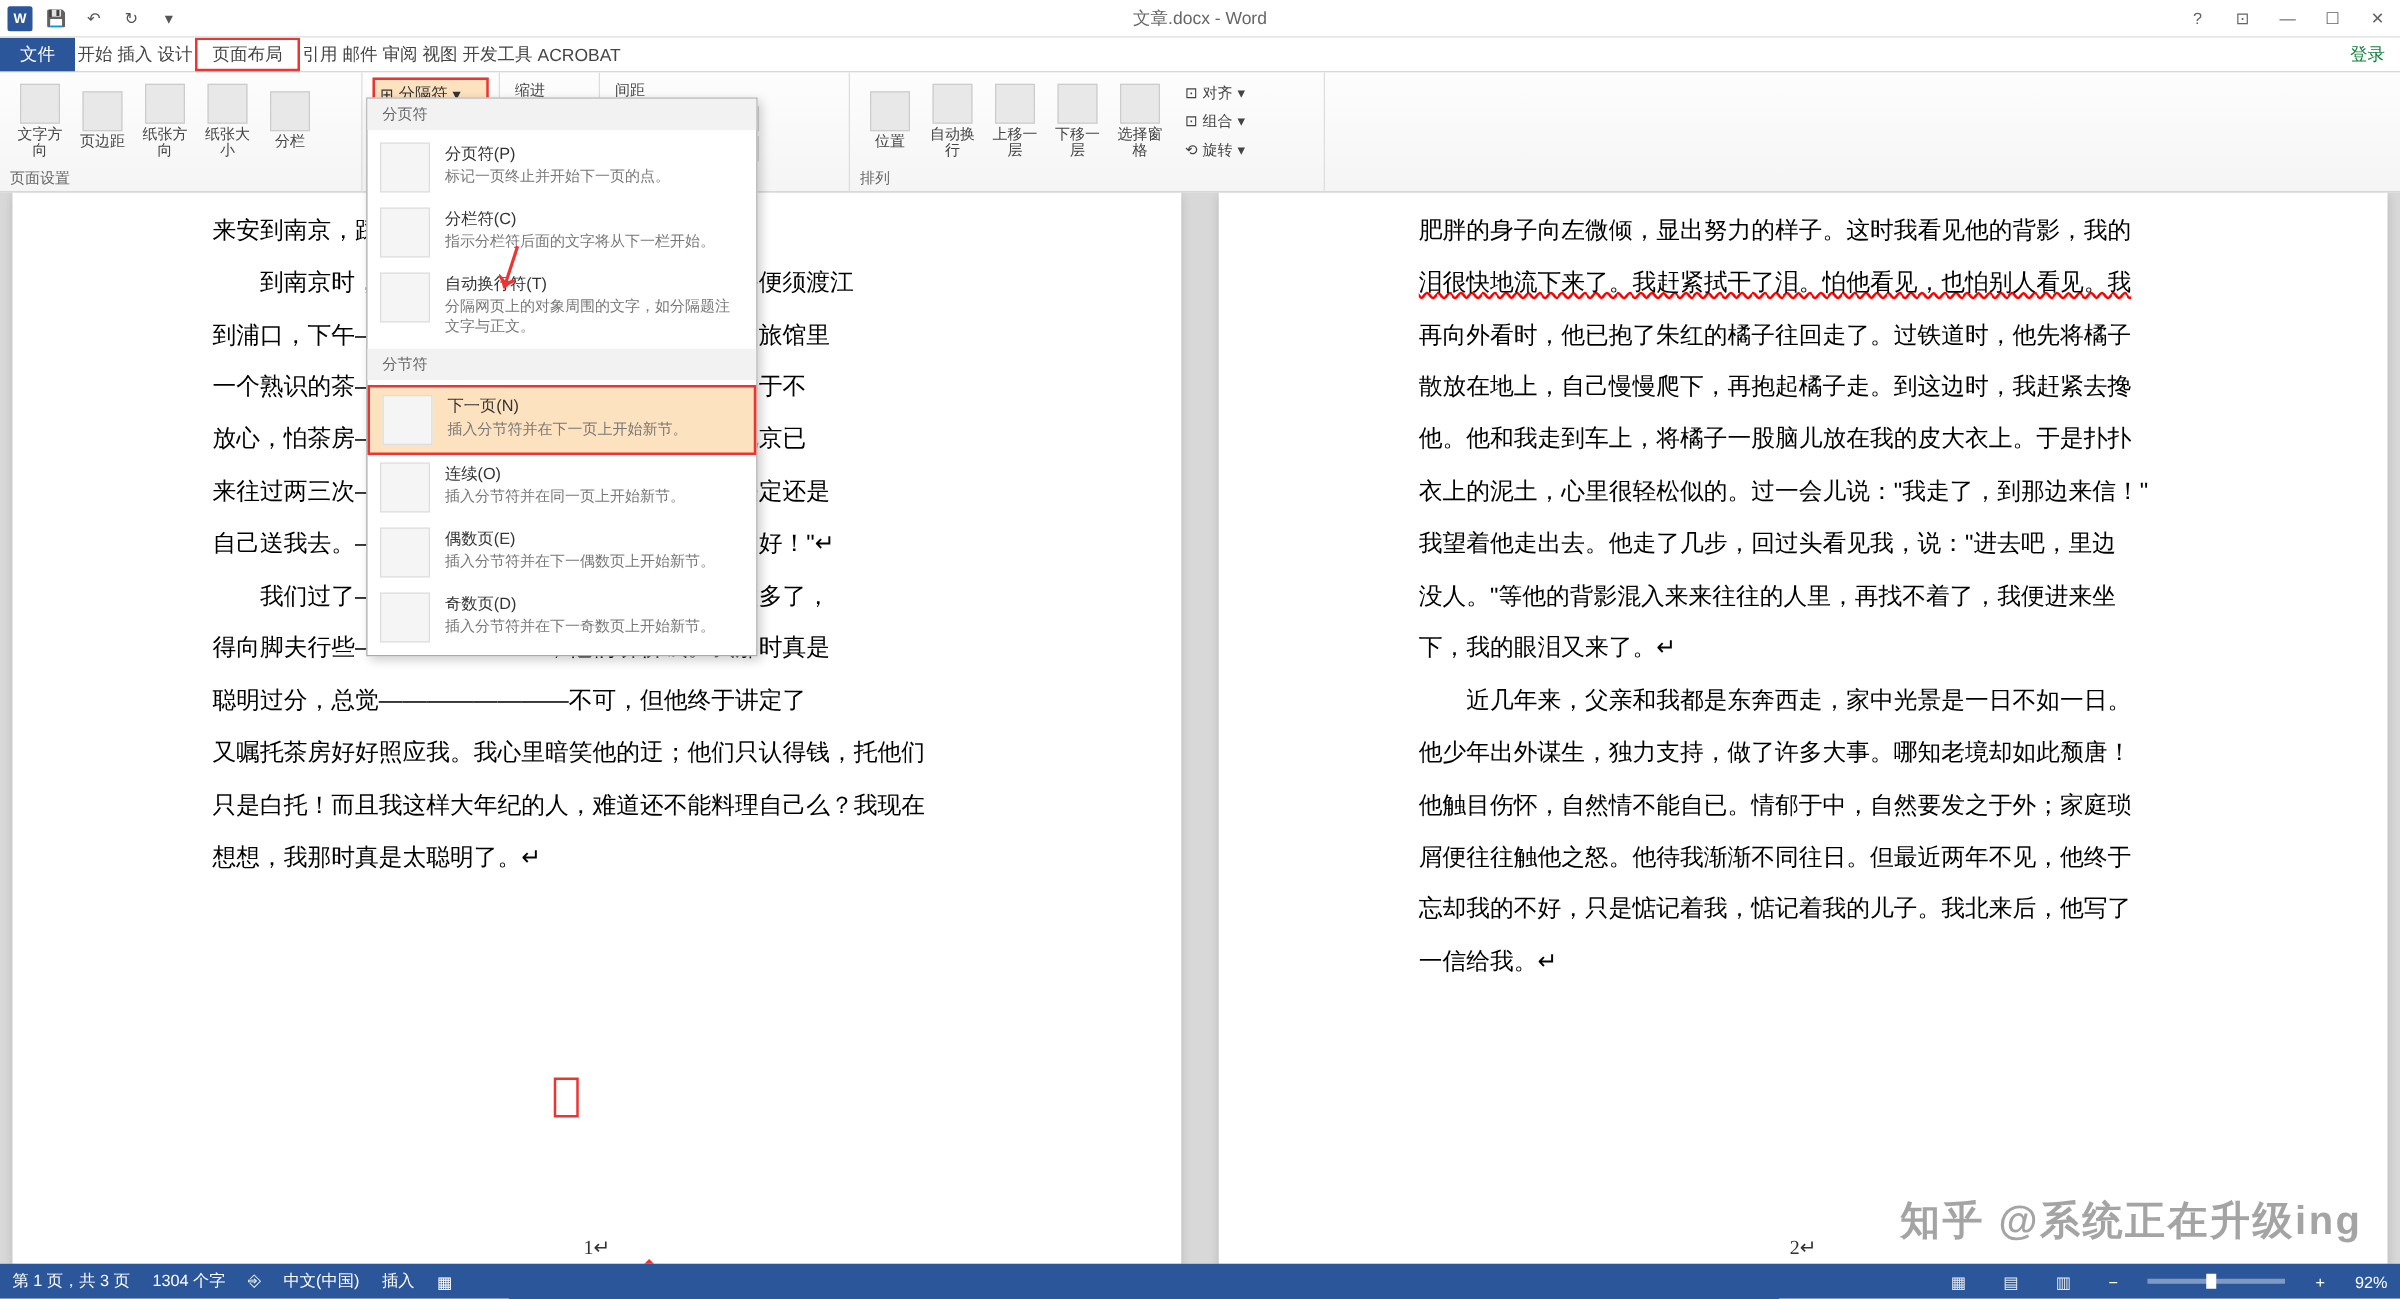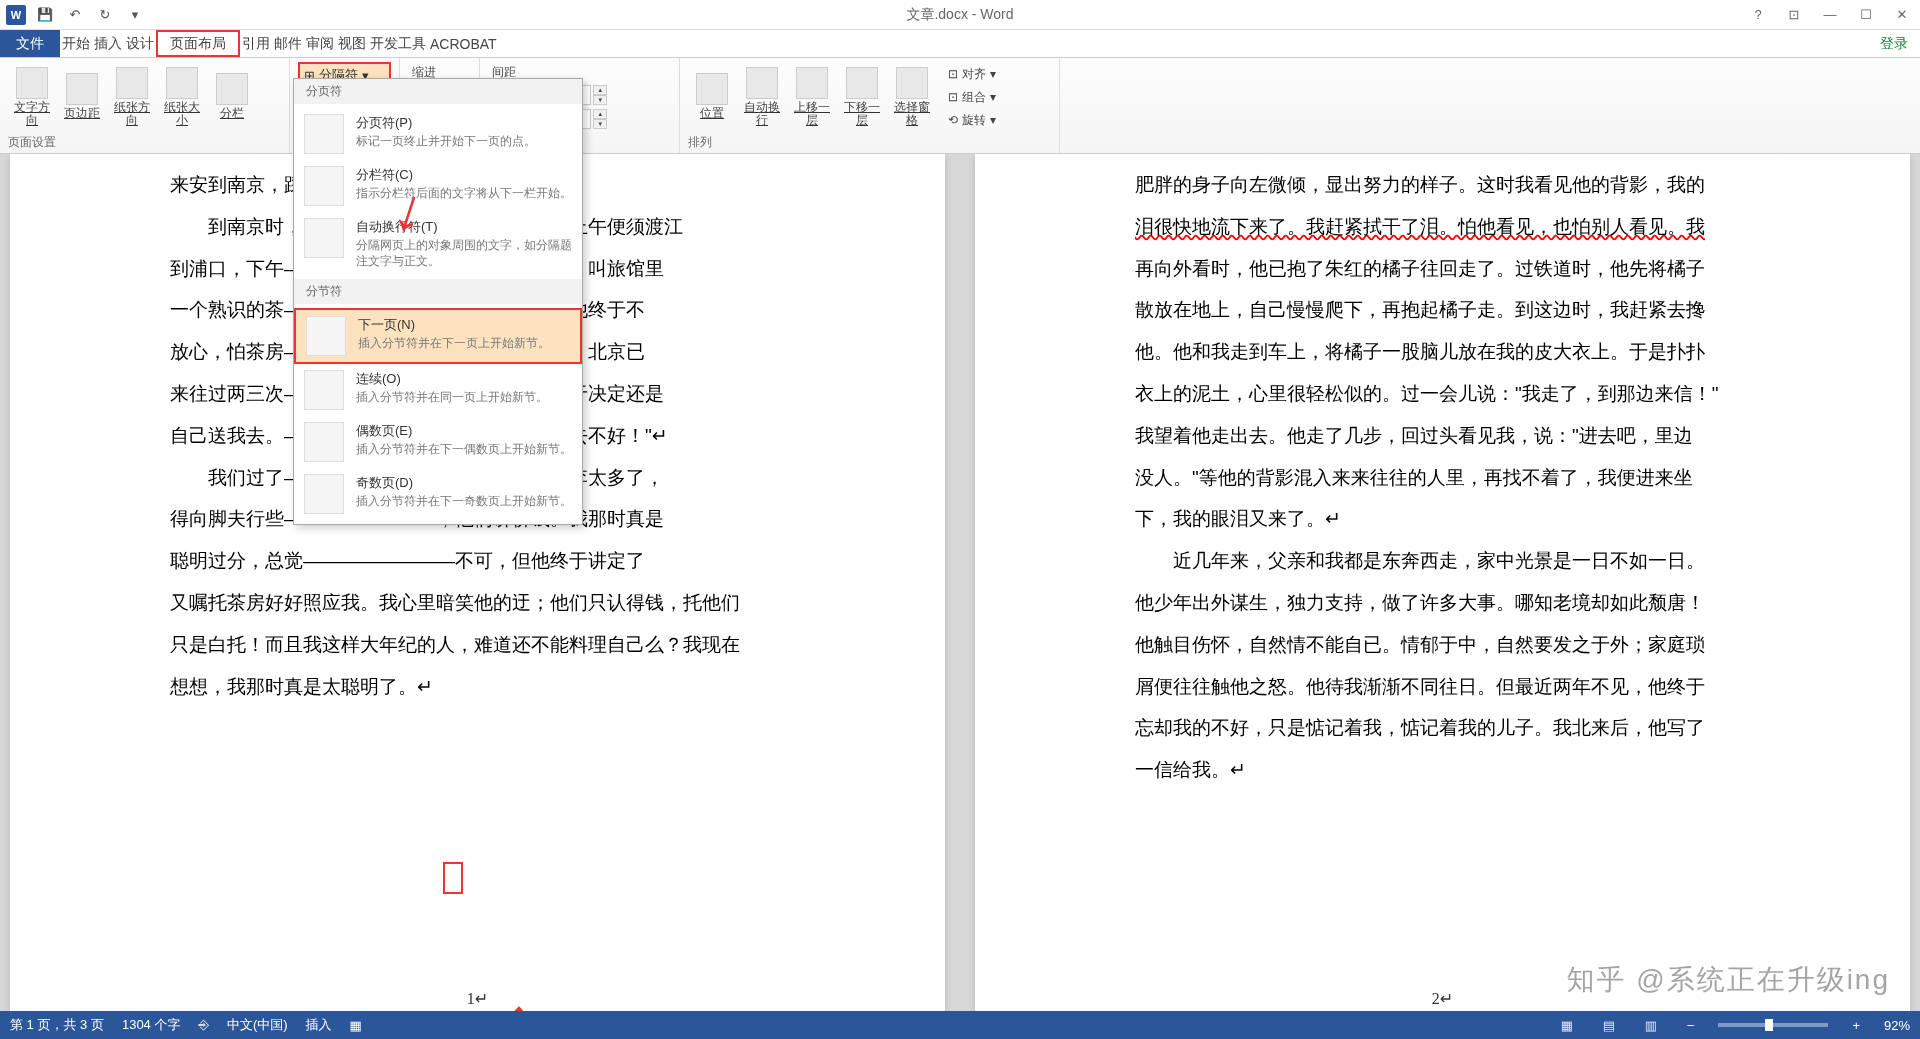--- a/index.html
+++ b/index.html
@@ -19,34 +19,34 @@
 .tab-file { background: #2B579A; color: #fff; padding: 0 16px; display: flex; align-items: center; font-size: 14px; }
 .tab { padding: 0 2px; display: flex; align-items: center; color: #444; font-size: 14px; cursor: pointer; }
 .tab-active { border: 2px solid #e33; padding: 0 12px; }
 .tabs-right { margin-left: auto; padding-right: 12px; display: flex; align-items: center; color: #15803d; font-size: 14px; }
 
 
 .ribbon { height: 96px; background: linear-gradient(#fdfdfd,#f5f5f5); border-bottom: 1px solid #ccc; display: flex; position: relative; }
 .ribbon-group { border-right: 1px solid #ddd; padding: 4px 8px 2px; display: flex; flex-direction: column; }
 .ribbon-row { display: flex; gap: 2px; flex: 1; }
 .ribbon-label { text-align: left; color: #666; font-size: 12px; padding-top: 2px; }
-.big-btn { display: flex; flex-direction: column; align-items: center; justify-content: center; width: 48px; padding: 2px; cursor: pointer; text-decoration: underline; }
+.big-btn { display: flex; flex-direction: column; align-items: center; justify-content: center; width: 48px; padding: 2px; cursor: pointer; }
 .big-icon { width: 32px; height: 32px; background: #e8e8e8; border: 1px solid #ccc; margin-bottom: 2px; }
 .big-btn-label { font-size: 12px; color: #444; text-align: center; line-height: 1.1; }
 .small-row { display: flex; align-items: center; gap: 4px; font-size: 12px; color: #444; padding: 2px 4px; }
 .spin { display: flex; align-items: center; gap: 2px; }
 .spin input { width: 68px; height: 20px; border: 1px solid #ccc; padding: 0 4px; font-size: 12px; }
 .spin-btns { display: flex; flex-direction: column; }
 .spin-btns div { width: 14px; height: 10px; border: 1px solid #ccc; background: #f0f0f0; font-size: 7px; text-align: center; line-height: 8px; }
 
 
 .breaks-btn { border: 2px solid #e33 !important; background: #fde2c0; padding: 2px 4px; display: flex; align-items: center; gap: 4px; font-size: 13px; }
 
 
-.dropdown { position: absolute; top: 78px; left: 293px; width: 290px; background: #fff; border: 1px solid #aaa; box-shadow: 3px 3px 8px rgba(0,0,0,0.2); z-index: 100; }
+.dropdown { position: absolute; top: 78px; left: 293px; width: 313px; background: #fff; border: 1px solid #aaa; box-shadow: 3px 3px 8px rgba(0,0,0,0.2); z-index: 100; }
 .dd-section { padding: 4px 0; }
 .dd-header { padding: 4px 12px; color: #666; font-size: 12px; background: #f2f2f2; }
 .dd-item { display: flex; padding: 6px 10px; gap: 12px; cursor: pointer; }
 .dd-item-hl { background: #fde2c0; border: 2px solid #e33; }
 .dd-icon { width: 40px; height: 40px; background: #f5f5f5; border: 1px solid #ddd; flex-shrink: 0; }
 .dd-text { flex: 1; }
 .dd-title { font-size: 13px; color: #333; margin-bottom: 2px; }
 .dd-desc { font-size: 12px; color: #777; line-height: 1.3; }
 
 
@@ -57,21 +57,21 @@
 .page-body p { text-indent: 2em; margin: 0; }
 .pagenum { position: absolute; bottom: 16px; left: 50%; transform: translateX(-50%); font-family: serif; font-size: 16px; }
 .p1-mark { position: absolute; bottom: 130px; left: 433px; width: 20px; height: 32px; border: 2px solid #e33; }
 .wavy-underline { text-decoration: underline wavy red; }
 
 
 .annot-arrow1 { position: absolute; left: 395px; top: 175px; z-index: 101; font-size: 60px; color: #e33; transform: rotate(18deg); pointer-events:none;}
 .annot-arrow2 { position: absolute; left: 490px; top: 840px; font-size: 48px; color: #e33; transform: rotate(135deg); pointer-events:none;}
 
 
-.watermark { position: absolute; right: 30px; bottom: 40px; font-size: 28px; color: rgba(90,90,90,0.55); font-weight: 400; letter-spacing: 2px; z-index: 60; pointer-events:none;}
+.watermark { position: absolute; right: 30px; bottom: 40px; font-size: 32px; color: rgba(90,90,90,0.55); font-weight: 700; letter-spacing: 2px; z-index: 60; pointer-events:none;}
 
 
 .statusbar { position: absolute; bottom: 0; left: 0; right: 0; height: 28px; background: #2B579A; color: #fff; display: flex; align-items: center; padding: 0 10px; font-size: 13px; gap: 18px; }
 .statusbar .spacer { flex: 1; }
 .view-btn { width: 24px; height: 20px; display: flex; align-items: center; justify-content: center; cursor: pointer; opacity: 0.85; }
 .zoom-slider { width: 110px; height: 4px; background: rgba(255,255,255,0.4); position: relative; }
 .zoom-slider::after { content: ""; position: absolute; left: 42%; top: -4px; width: 8px; height: 12px; background: #fff; }
 </style>
 </head>
 <body>

